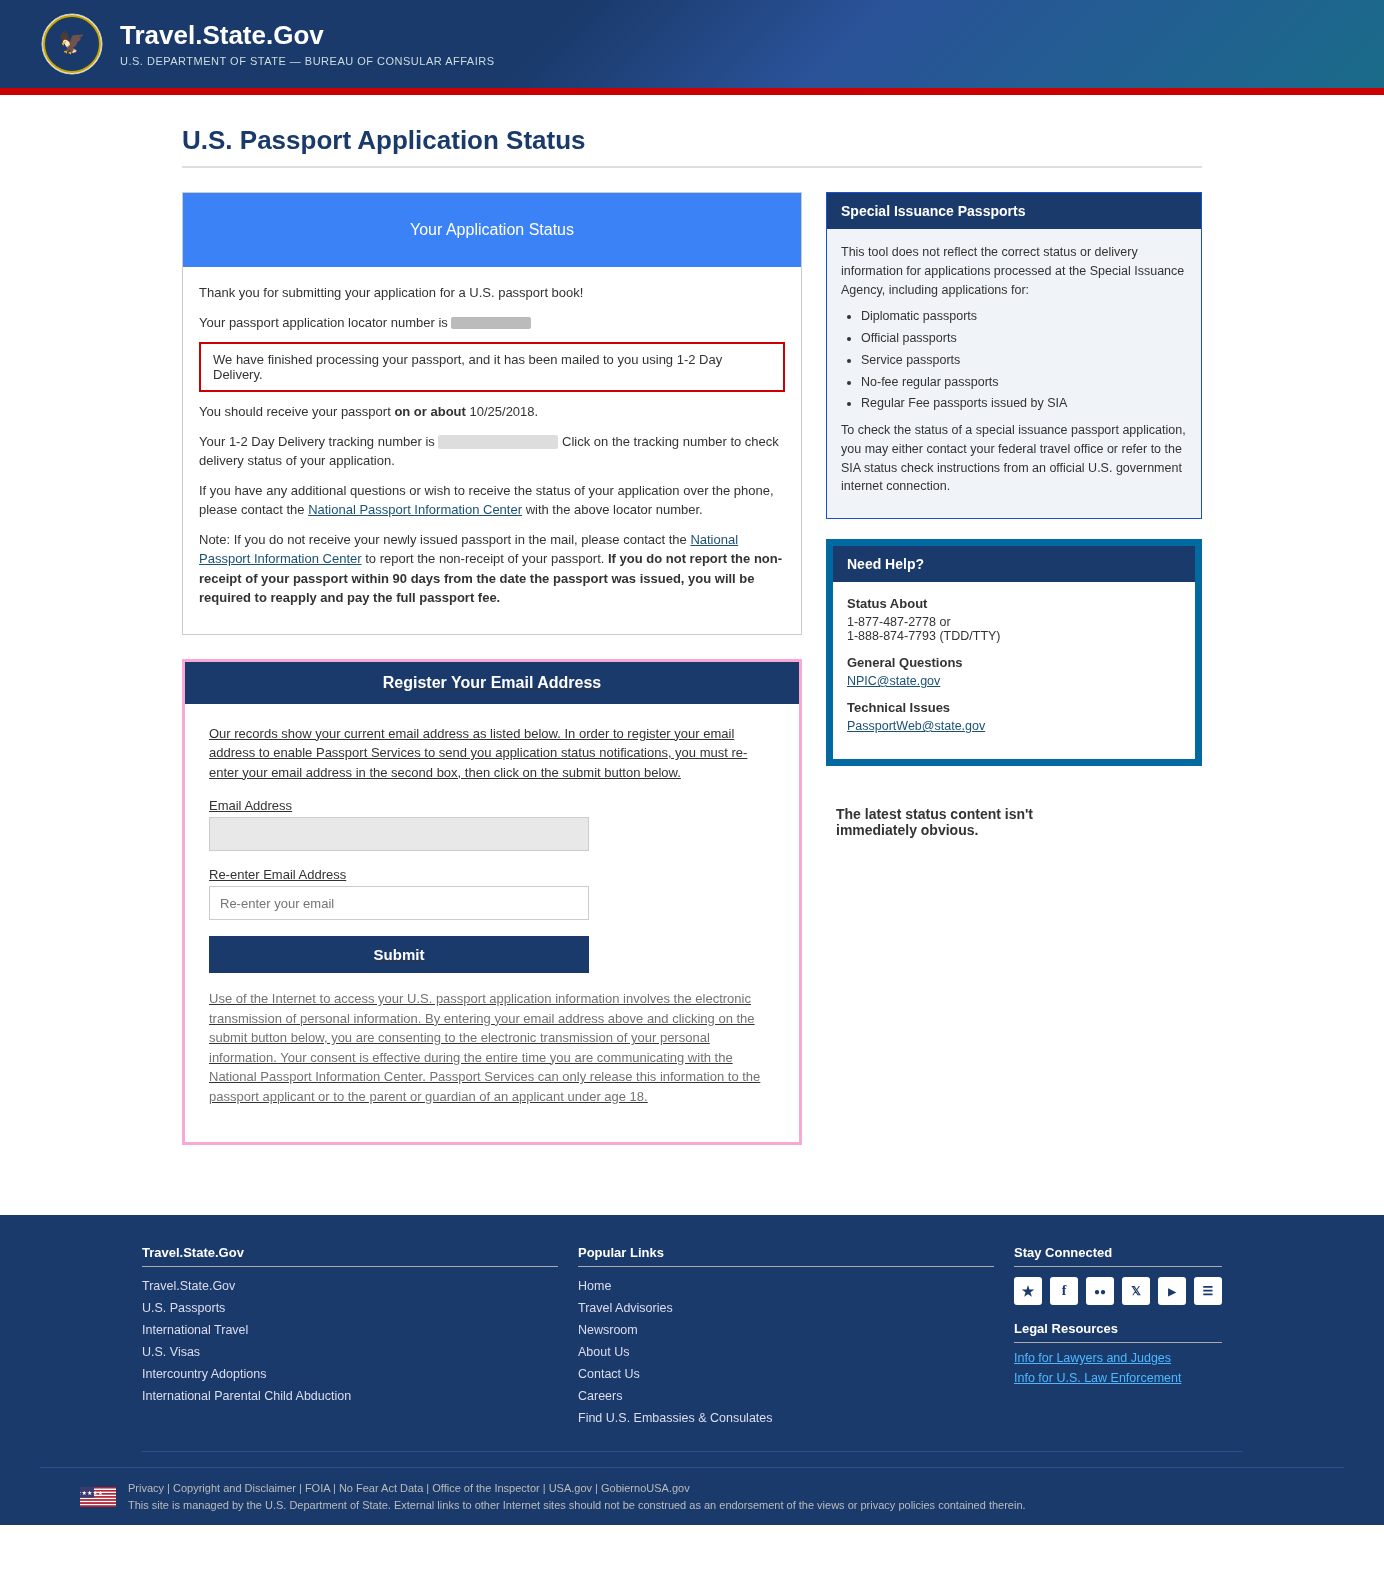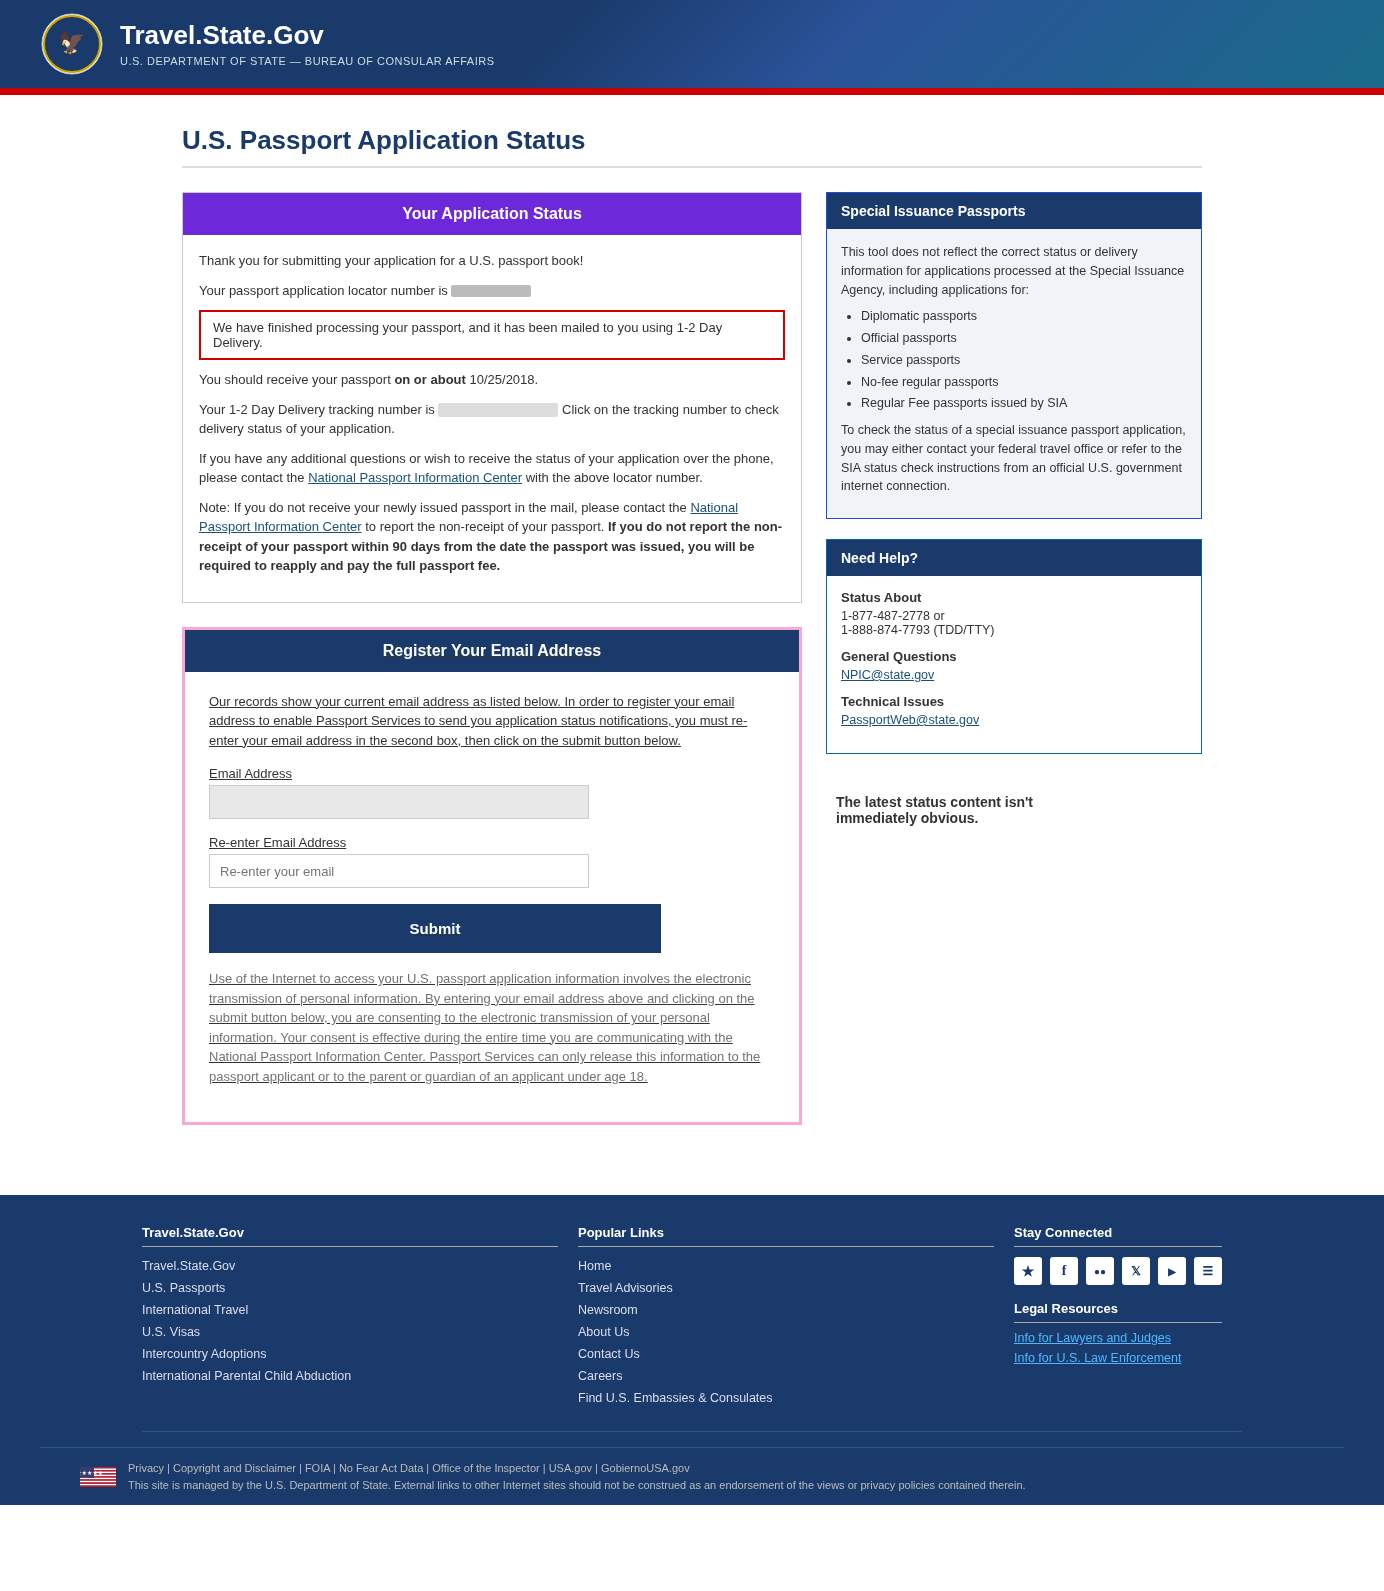--- a/index.html
+++ b/index.html
@@ -59,26 +59,26 @@
 
     .left-col { flex: 0 0 620px; }
     .right-col { flex: 1; }
 
     
     .status-box {
       border: 1px solid #ccc;
       margin-bottom: 24px;
     }
     .status-box-header {
-      background: #6d28d9;
+      background: #3b82f6;
       color: #fff;
       font-size: 16px;
-      font-weight: bold;
+      font-weight: normal;
       text-align: center;
-      padding: 12px;
+      padding: 28px;
     }
     .status-box-body {
       padding: 16px;
       background: #fff;
     }
     .status-box-body p {
       margin-bottom: 10px;
       font-size: 13px;
       line-height: 1.5;
     }
@@ -121,22 +121,22 @@
       width: 100%;
       padding: 7px 10px;
       border: 1px solid #ccc;
       font-size: 13px;
       height: 34px;
     }
     .submit-btn {
       background: #1a3a6b;
       color: #fff;
       border: none;
-      padding: 16px;
-      width: 452px;
+      padding: 10px;
+      width: 380px;
       font-size: 15px;
       font-weight: bold;
       cursor: pointer;
       display: block;
       text-align: center;
     }
     .privacy-text {
       font-size: 12px;
       color: #737373;
       line-height: 1.5;
@@ -159,21 +159,21 @@
       padding: 14px;
       font-size: 12.5px;
       line-height: 1.5;
       background: #f0f4f8;
     }
     .special-box-body p { margin-bottom: 8px; }
     .special-box-body ul { padding-left: 20px; margin-bottom: 8px; }
     .special-box-body ul li { margin-bottom: 3px; }
 
     .help-box {
-      border: 1px solid #0369a1;
+      border: 7px solid #0369a1;
     }
     .help-box-header {
       background: #1a3a6b;
       color: #fff;
       font-size: 14px;
       font-weight: bold;
       padding: 10px 14px;
     }
     .help-box-body {
       padding: 14px;

